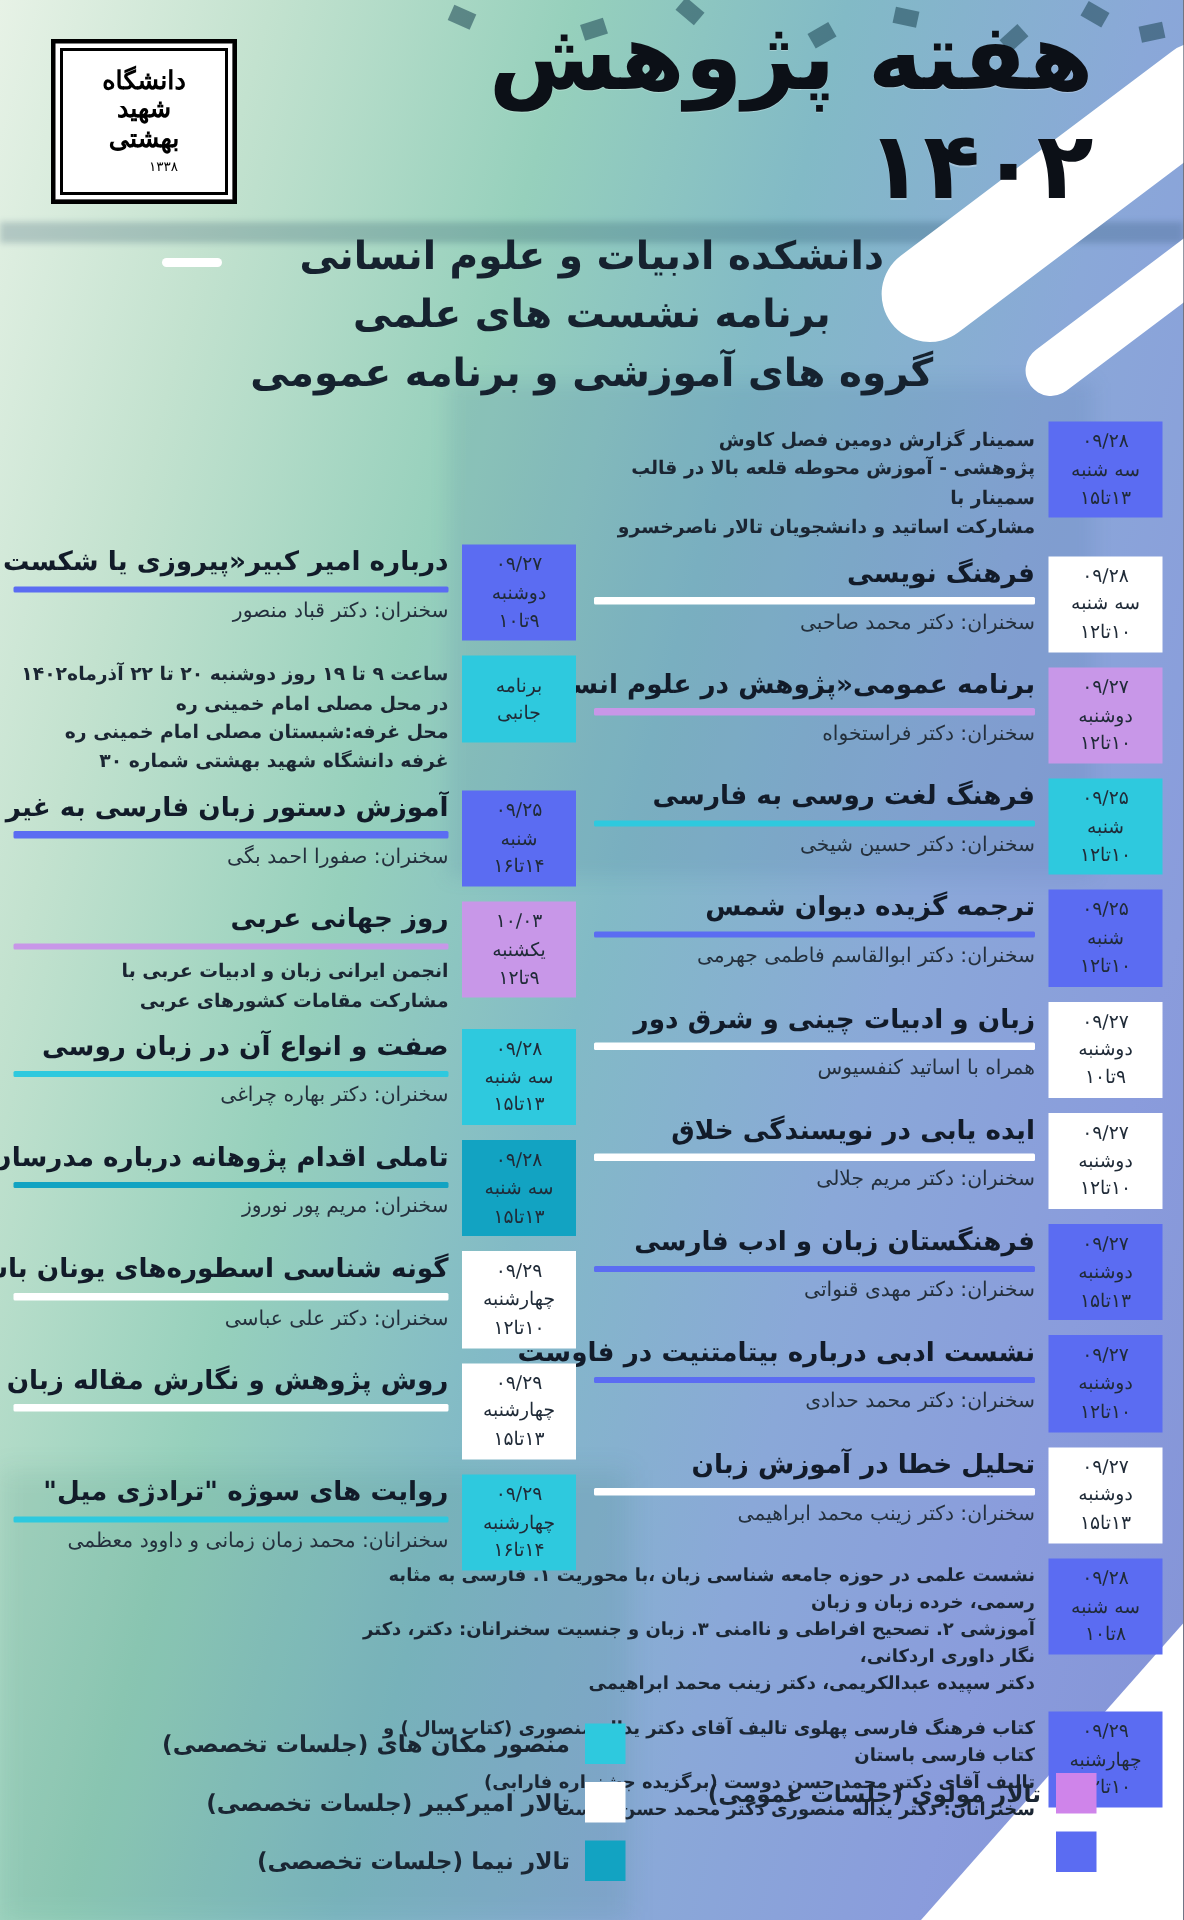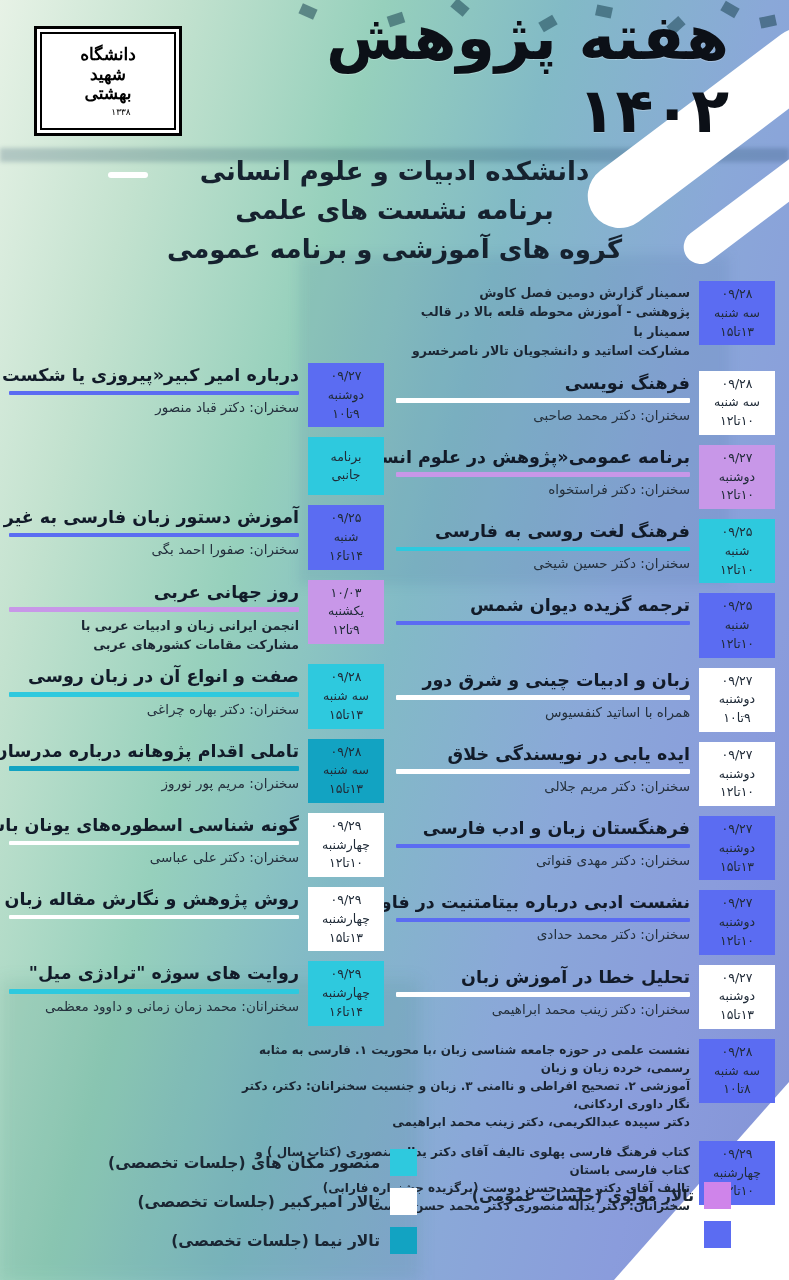--- a/index.html
+++ b/index.html
@@ -34,21 +34,21 @@
   .stripe{ position:absolute; background:#fff; }
   .stripe-1{ top:96px;  right:-66px; width:290px; height:64px; border-radius:40px; transform:rotate(-37deg); }
   .stripe-2{ top:180px; right:-78px; width:200px; height:34px; border-radius:20px; transform:rotate(-37deg); }
   .corner-br{ position:absolute; right:0; bottom:0; width:175px; height:198px; background:#fff;
               clip-path:polygon(100% 0, 100% 100%, 0 100%); }
   .dash{ position:absolute; width:40px; height:6px; border-radius:3px; background:#fff; }
   .dash-r{ top:172px; right:112px; }
   .dash-l{ top:172px; left:108px; }
 
   
-  .logo{ position:absolute; top:26px; left:34px; width:148px; height:110px; background:#fff;
+  .logo{ position:absolute; top:26px; left:34px; width:124px; height:110px; background:#fff;
          border:3px solid #000; box-shadow:inset 0 0 0 3px #fff, inset 0 0 0 5px #000;
          display:flex; flex-direction:column; align-items:center; justify-content:center;
          font-family:"DejaVu Serif", serif; color:#000; text-align:center; }
   .logo .l1{ font-size:17px; font-weight:700; line-height:1.15; }
   .logo .yr{ font-size:9px; margin-top:3px; letter-spacing:1px;margin-left:26px; }
   .main-title{ position:absolute; top:15px; left:175px; right:60px; height:118px;
                display:flex; align-items:center; justify-content:center;
                font-size:62px; font-weight:900; color:#0c1017; letter-spacing:-1px;
                text-shadow:0 1px 0 rgba(255,255,255,.25); }
   .subtitle{ position:absolute; top:152px; left:80px; right:80px; text-align:center;
@@ -169,20 +169,21 @@
   </div>
       <div class="entry">
     <div class="badge" style="background: rgb(91, 108, 242);">
           <div>۰۹/۲۵</div>
           <div>شنبه</div>
           <div>۱۰تا۱۲</div>
         </div>
     <div class="content">
           <div class="title">ترجمه گزیده دیوان شمس</div>
           <div class="rule" style="background: rgb(91, 108, 242);"></div>
+          <div class="speaker">سخنران: دکتر ابوالقاسم فاطمی جهرمی</div>
         </div>
   </div>
       <div class="entry">
     <div class="badge" style="background: rgb(255, 255, 255);">
           <div>۰۹/۲۷</div>
           <div>دوشنبه</div>
           <div>۹تا۱۰</div>
         </div>
     <div class="content">
           <div class="title">زبان و ادبیات چینی و شرق دور</div>
@@ -277,20 +278,28 @@
     <div class="content">
           <div class="title">درباره امیر کبیر«پیروزی یا شکست قاجاریه»</div>
           <div class="rule" style="background: rgb(91, 108, 242);"></div>
           <div class="speaker">سخنران: دکتر قباد منصور</div>
         </div>
   </div>
       <div class="entry entry-text">
     <div class="badge" style="background: rgb(46, 201, 222);">
           <div>برنامه</div>
           <div>جانبی</div>
+        </div>
+    <div class="content">
+          <div class="lines">
+            <div>ساعت ۹ تا ۱۹ روز دوشنبه ۲۰ تا ۲۲ آذرماه۱۴۰۲</div>
+            <div>در محل مصلی امام خمینی ره</div>
+            <div>محل غرفه:شبستان مصلی امام خمینی ره</div>
+            <div>غرفه دانشگاه شهید بهشتی شماره ۳۰</div>
+          </div>
         </div>
   </div>
       <div class="entry">
     <div class="badge" style="background: rgb(91, 108, 242);">
           <div>۰۹/۲۵</div>
           <div>شنبه</div>
           <div>۱۴تا۱۶</div>
         </div>
     <div class="content">
           <div class="title">آموزش دستور زبان فارسی به غیر فارسی زبانان</div>

